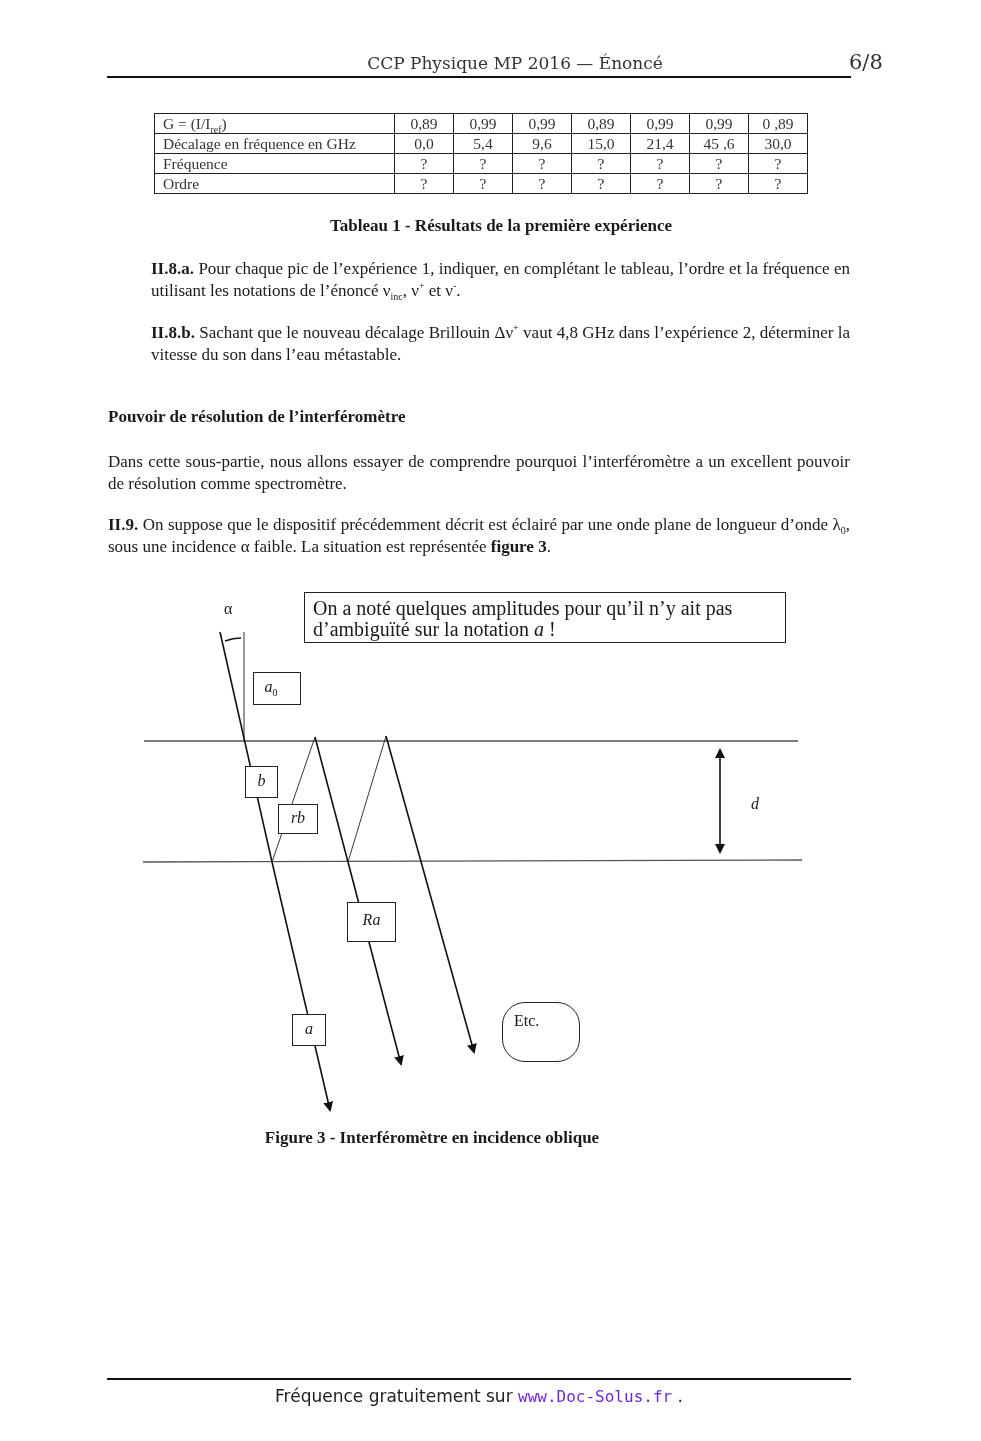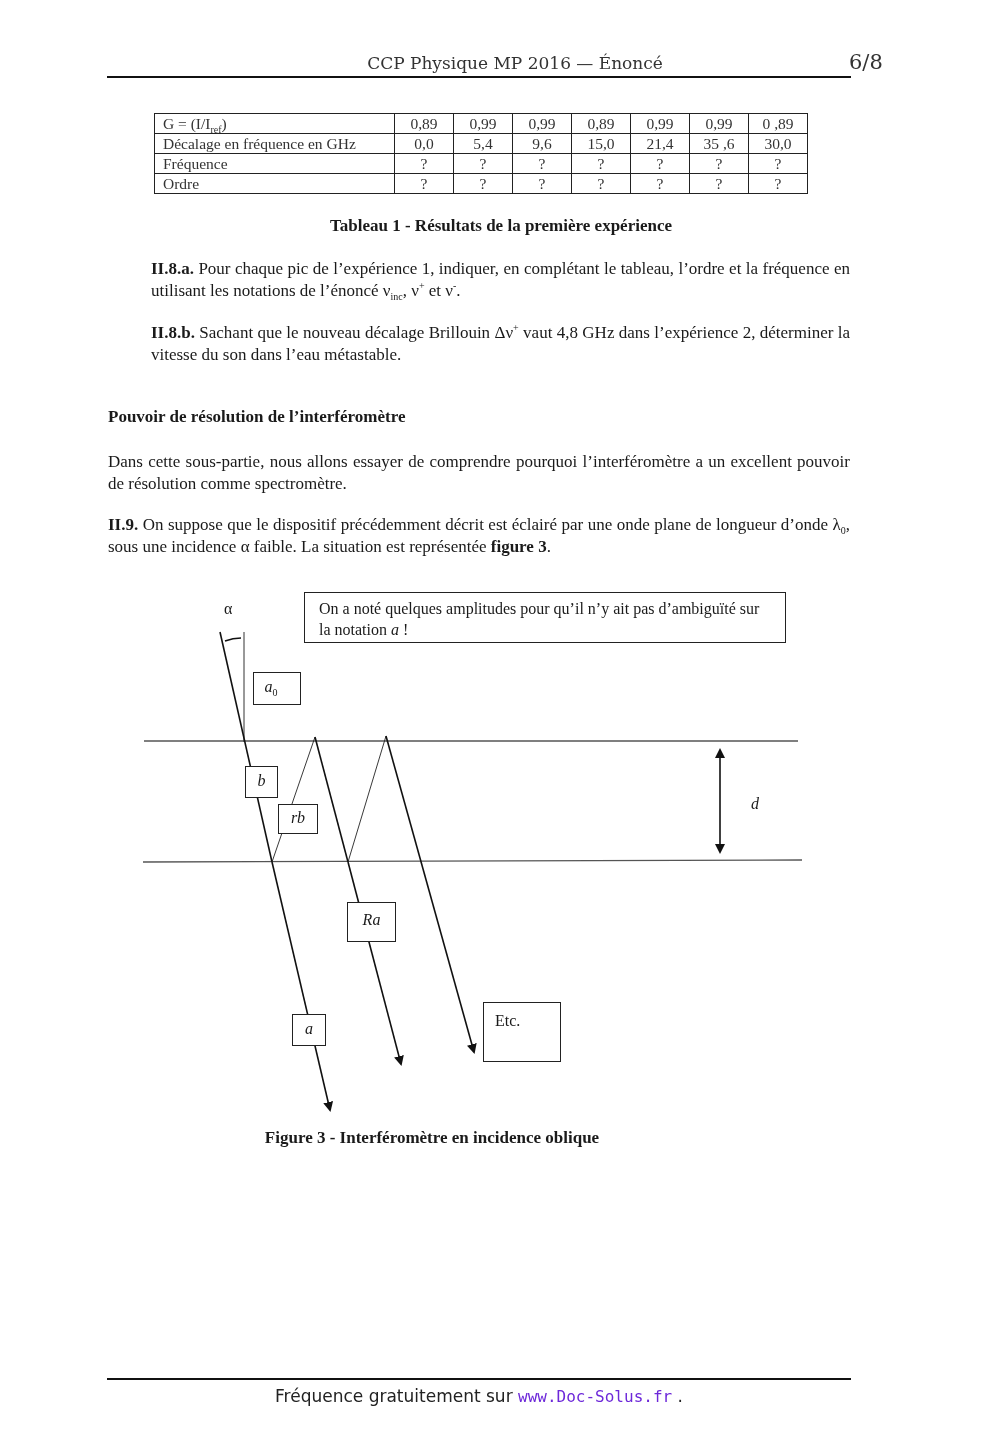--- a/index.html
+++ b/index.html
@@ -26,21 +26,21 @@
   #q-8a { top:258px; }
   #q-8b { top:322px; }
   #section-heading { left:108px; top:407px; font-size:17px; font-weight:bold; }
   #intro-para { top:451px; }
   #q-9 { top:514px; }
   .qnum { font-weight:bold; }
 
   #figure { position:absolute; left:0; top:0; }
   .fig-label { position:absolute; font-size:16px; font-style:italic; text-align:center; }
   .fig-box { position:absolute; border:1px solid #222; background:#fff; box-sizing:border-box; }
-  #note-box { left:304px; top:592px; width:482px; height:51px; font-size:16px; padding:5px 14px; line-height:21px; }
+  #note-box { left:304px; top:592px; width:482px; height:51px; font-size:20px; padding:5px 8px; line-height:21px; }
   #alpha-label { left:224px; top:600px; font-size:16px; font-style:normal; }
   #figure-caption { left:0; width:864px; top:1128px; font-size:17px; }
 
   #footer-rule { left:107px; top:1378px; width:744px; height:2px; background:#111; }
   #footer { left:0; width:958px; top:1386px; text-align:center; font-size:17px;
             font-family:"DejaVu Sans", sans-serif; color:#222; }
   #footer-link { color:#6d28d9; font-family:"DejaVu Sans Mono", monospace; font-size:16px; }
 </style>
 </head>
 <body>
@@ -61,21 +61,21 @@
         <td class="v">0,99</td>
         <td class="v">0 ,89</td>
       </tr>
       <tr>
         <td class="lbl"><span>Décalage en fréquence en GHz</span></td>
         <td class="v">0,0</td>
         <td class="v">5,4</td>
         <td class="v">9,6</td>
         <td class="v">15,0</td>
         <td class="v">21,4</td>
-        <td class="v">35 ,6</td>
+        <td class="v">45 ,6</td>
         <td class="v">30,0</td>
       </tr>
       <tr>
         <td class="lbl"><span>Fréquence</span></td>
         <td class="v">?</td>
         <td class="v">?</td>
         <td class="v">?</td>
         <td class="v">?</td>
         <td class="v">?</td>
         <td class="v">?</td>
@@ -145,20 +145,20 @@
 <div class="fig-box" style="left:278px;top:804px;width:40px;height:30px;">
   <div class="fig-label" style="left:0;width:38px;top:4px;">rb</div>
 </div>
 <div class="fig-box" style="left:347px;top:902px;width:49px;height:40px;">
   <div class="fig-label" style="left:0;width:47px;top:8px;">Ra</div>
 </div>
 <div class="fig-box" style="left:292px;top:1014px;width:34px;height:32px;">
   <div class="fig-label" style="left:0;width:32px;top:5px;">a</div>
 </div>
 <div class="fig-label" style="left:751px;top:795px;">d</div>
-<div class="fig-box" style="left:483px;top:1002px;width:78px;height:60px;border-width:1.5px;">
+<div class="fig-box" style="left:502px;top:1002px;width:78px;height:60px;border-width:1.5px;border-radius:23px;">
   <div class="fig-label" style="left:11px;top:9px;font-style:normal;">Etc.</div>
 </div>
 
 <div id="figure-caption" class="abs caption">Figure 3 - Interféromètre en incidence oblique</div>
 
 <div id="footer-rule" class="abs"></div>
 <div id="footer" class="abs"><span>Fréquence gratuitement sur </span><span id="footer-link">www.Doc-Solus.fr</span><span> .</span></div>
 
 </body></html>

